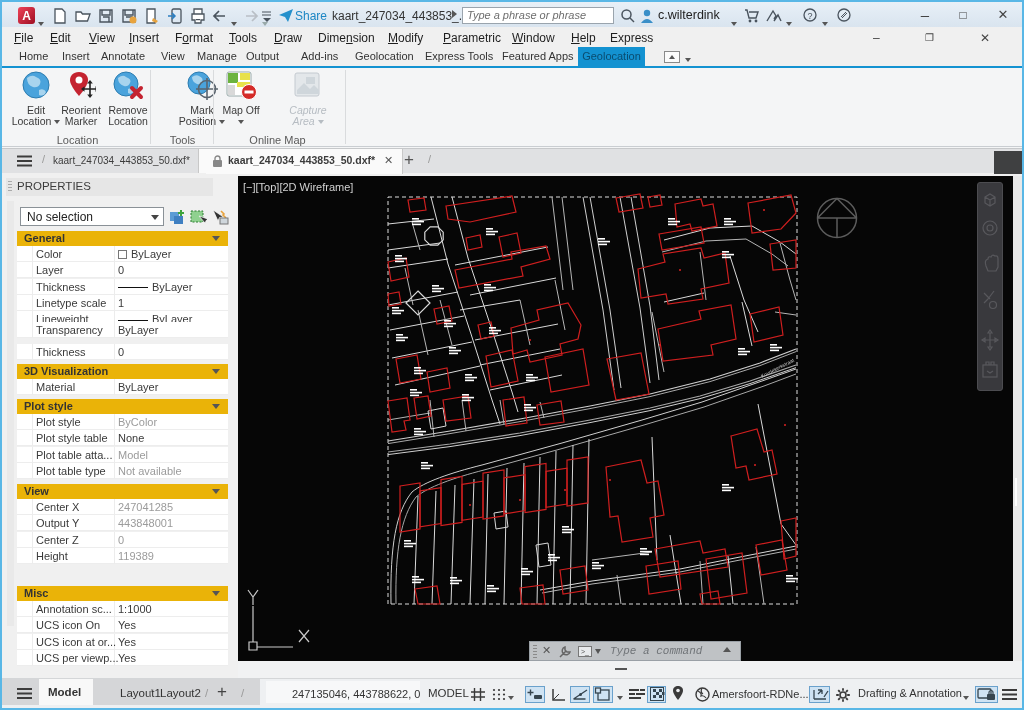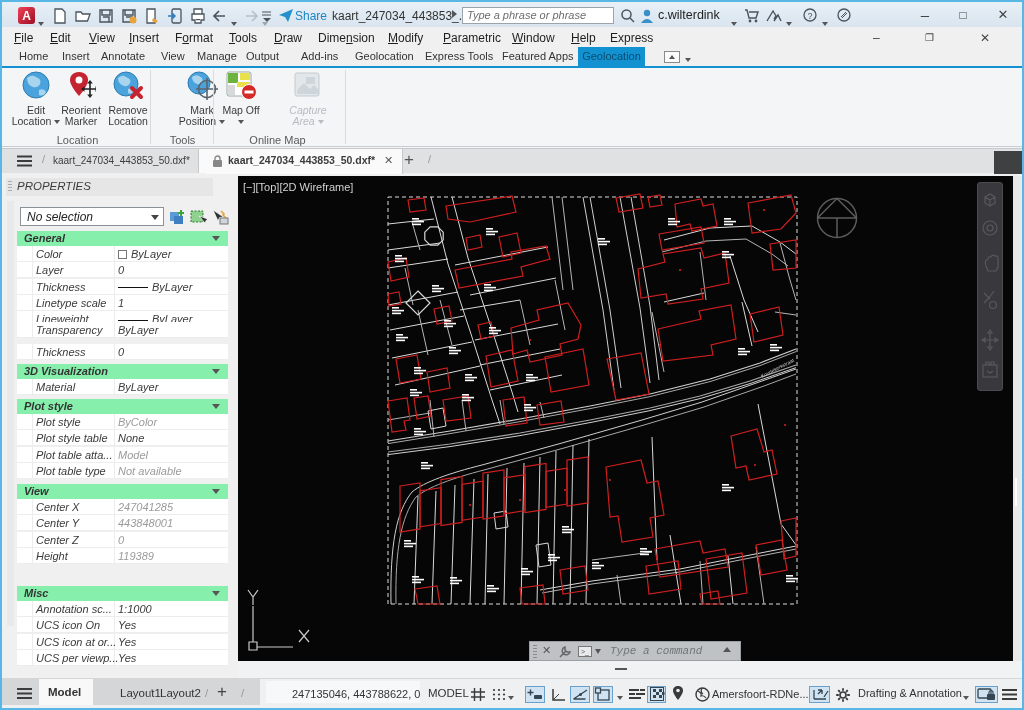--- a/index.html
+++ b/index.html
@@ -21,37 +21,37 @@
 .rsep{position:absolute;top:2px;width:1px;height:74px;background:#d9dbdd;}
 .plabel{position:absolute;top:66px;font-size:11px;color:#5a5a5a;text-align:center;}
 .rbtn{position:absolute;top:2px;text-align:center;font-size:10.5px;color:#3b3b3b;line-height:11.5px;}
 .rbtn .cap{margin-top:2px;}
 .gray{color:#b6bcc2;font-style:italic;}
 .caret{display:inline-block;width:0;height:0;border-left:3px solid transparent;border-right:3px solid transparent;border-top:4px solid #555;vertical-align:middle;}
 .caretg{border-top-color:#b6bcc2;}
 
 #tabrow{left:0;top:148px;width:1024px;height:25px;background:#e0e1e3;border-top:1px solid #c6c8ca;font-size:11px;color:#3c3c3c;}
 
-#palette{left:0;top:173px;width:206px;height:488px;background:#f0f0f0;font-style:italic;}
+#palette{left:0;top:173px;width:206px;height:488px;background:#f0f0f0;}
 #canvas{left:238px;top:176px;width:775px;height:485px;background:#060606;}
 #scrollstrip{left:1013px;top:176px;width:9px;height:485px;background:#e9e9e9;}
 #botstrip{left:238px;top:661px;width:784px;height:17px;background:#f1f2f3;}
 #statusbar{left:0;top:678px;width:1024px;height:30px;background:#eef0f2;border-top:1px solid #d4d6d8;font-size:11.5px;color:#333;}
 
 #bl{left:0;top:0px;width:2px;height:708px;background:#59b7e6;}
 #br{left:1022px;top:0px;width:2px;height:708px;background:#59b7e6;}
 #bb{left:0;top:708px;width:1024px;height:2px;background:#59b7e6;}
 
 .prow{position:absolute;left:17px;width:211px;height:16px;background:#fff;border-bottom:1px solid #ededed;font-size:11px;color:#3a3a3a;}
 .prow .lab{position:absolute;left:19px;top:2px;}
 .prow .val{position:absolute;left:101px;top:2px;}
 .prow .vgray{color:#9b9b9b;}
 .pdiv{position:absolute;left:97px;top:0;width:1px;height:16px;background:#ececec;}
 .ldiv{position:absolute;left:15px;top:0;width:1px;height:16px;background:#ececec;}
-.phead{position:absolute;left:17px;width:211px;height:15px;background:#86efac;font-size:11px;font-weight:bold;color:#333;}
+.phead{position:absolute;left:17px;width:211px;height:15px;background:#eab308;font-size:11px;font-weight:bold;color:#333;}
 .phead span{position:absolute;left:7px;top:1px;}
 .phead .tri{position:absolute;right:8px;top:5px;width:0;height:0;border-left:4px solid transparent;border-right:4px solid transparent;border-top:5px solid #555;}
 .bylayerline{display:inline-block;width:30px;height:1px;background:#111;vertical-align:middle;margin-right:4px;}
 
 .sbox{position:absolute;top:7px;height:17px;background:#cfe3f3;border:1px solid #6aa1cc;}
 .stxt{position:absolute;top:8px;}
 </style></head><body>
 <div id="app">
 
 <div id="titlebar" class="abs">
@@ -397,21 +397,21 @@
       </div>
       <div class="prow" style="top:326px">
         <div class="ldiv"></div>
         <div class="pdiv"></div>
         <span class="lab">Center X</span>
         <span class="val vgray">247041285</span>
       </div>
       <div class="prow" style="top:342.3px">
         <div class="ldiv"></div>
         <div class="pdiv"></div>
-        <span class="lab">Center Y</span>
+        <span class="lab">Output Y</span>
         <span class="val vgray">443848001</span>
       </div>
       <div class="prow" style="top:358.6px">
         <div class="ldiv"></div>
         <div class="pdiv"></div>
         <span class="lab">Center Z</span>
         <span class="val vgray">0</span>
       </div>
       <div class="prow" style="top:374.90000000000003px">
         <div class="ldiv"></div>

